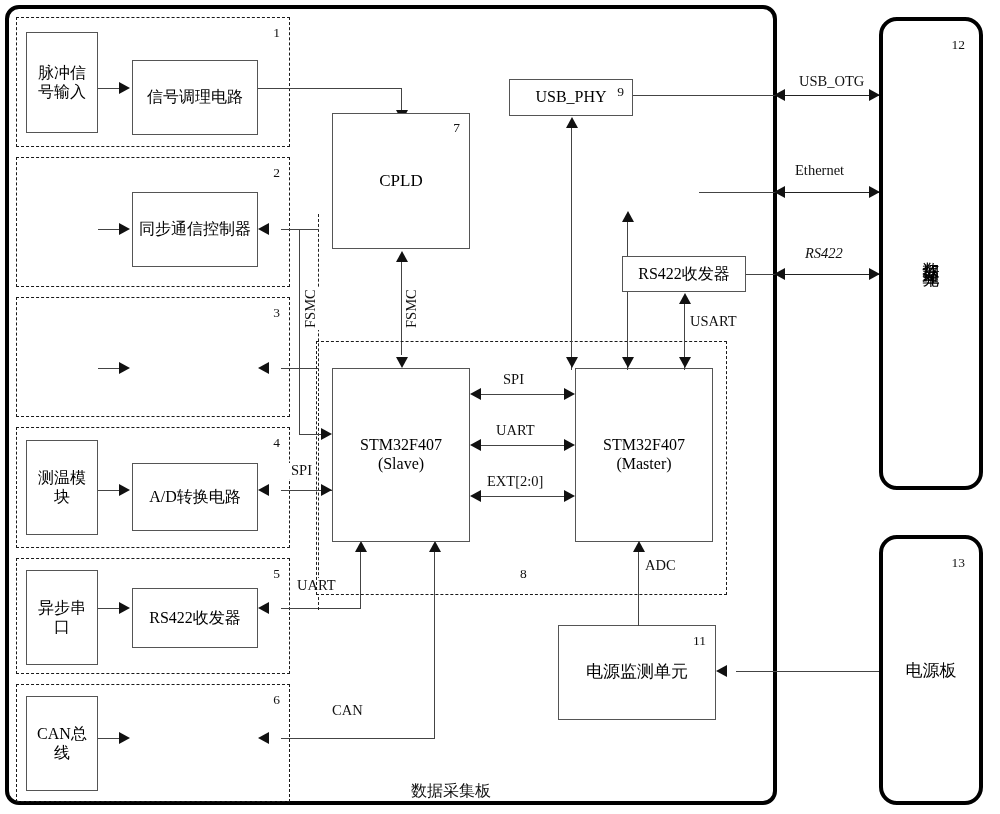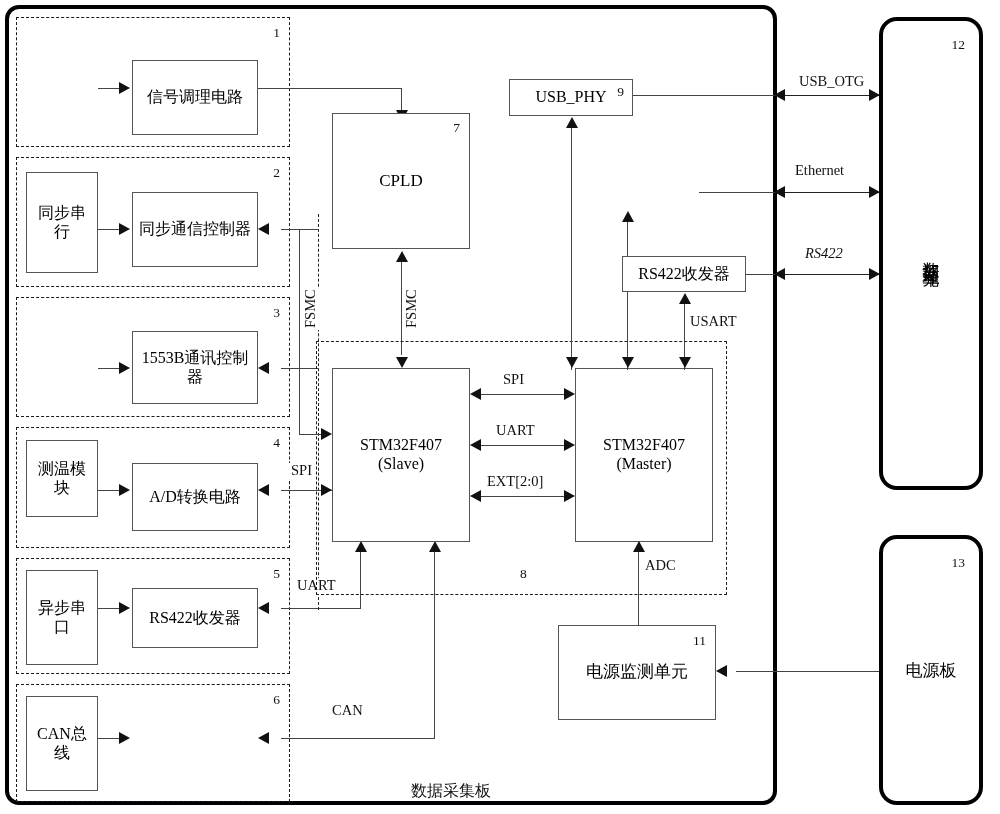--- a/index.html
+++ b/index.html
@@ -97,60 +97,57 @@
 </head>
 <body>
 
 <div id="stage">
 
   <div class="abs board" style="left:5px;top:5px;width:772px;height:800px;"></div>
 
   <div class="abs dashgrp" style="left:16px;top:17px;width:274px;height:130px;">
     <span class="idx" style="right:9px;top:8px;">1</span>
   </div>
+  <div class="abs box t15" style="left:26px;top:32px;width:72px;height:101px;">
+    <span style="display:block;width:62px;">脉冲信号输入</span>
+  </div>
   <div class="abs box t15" style="left:132px;top:60px;width:126px;height:75px;">
     <span style="display:block;width:116px;">信号调理电路</span>
   </div>
   <div class="hline" style="left:98px;top:88px;width:23px;"></div>
   <div class="arr arr-r" style="left:119px;top:82px;"></div>
 
   <div class="hline" style="left:258px;top:88px;width:144px;"></div>
   <div class="vline" style="left:401px;top:88px;height:25px;"></div>
   <div class="arr arr-d" style="left:396px;top:110px;"></div>
 
   <div class="abs dashgrp" style="left:16px;top:157px;width:274px;height:130px;">
     <span class="idx" style="right:9px;top:8px;">2</span>
   </div>
-  <div class="abs box t15" style="left:26px;top:172px;width:72px;height:101px;">
-    <span style="display:block;width:62px;">同步串行</span>
-  </div>
   <div class="abs box t15" style="left:132px;top:192px;width:126px;height:75px;">
     <span style="display:block;width:114px;">同步通信控制器</span>
   </div>
   <div class="hline" style="left:98px;top:229px;width:23px;"></div>
   <div class="arr arr-r" style="left:119px;top:223px;"></div>
 
   <div class="hline" style="left:281px;top:229px;width:37px;"></div>
   <div class="arr arr-l" style="left:258px;top:223px;"></div>
 
   <div class="abs dashgrp" style="left:16px;top:297px;width:274px;height:120px;">
     <span class="idx" style="right:9px;top:8px;">3</span>
-  </div>
-  <div class="abs box t15" style="left:132px;top:331px;width:126px;height:73px;">
-    <span style="display:block;width:116px;">1553B通讯控制器</span>
   </div>
   <div class="hline" style="left:98px;top:368px;width:23px;"></div>
   <div class="arr arr-r" style="left:119px;top:362px;"></div>
   <div class="hline" style="left:281px;top:368px;width:37px;"></div>
   <div class="arr arr-l" style="left:258px;top:362px;"></div>
 
   <div class="abs dashgrp" style="left:16px;top:427px;width:274px;height:121px;">
     <span class="idx" style="right:9px;top:8px;">4</span>
   </div>
-  <div class="abs box t15" style="left:26px;top:440px;width:72px;height:77px;">
+  <div class="abs box t15" style="left:26px;top:440px;width:72px;height:95px;">
     <span style="display:block;width:62px;">测温模块</span>
   </div>
   <div class="abs box t15" style="left:132px;top:463px;width:126px;height:68px;">
     <span style="display:block;width:120px;">A/D转换电路</span>
   </div>
   <div class="hline" style="left:98px;top:490px;width:23px;"></div>
   <div class="arr arr-r" style="left:119px;top:484px;"></div>
   <div class="hline" style="left:281px;top:490px;width:55px;"></div>
   <div class="arr arr-l" style="left:258px;top:484px;"></div>
 

